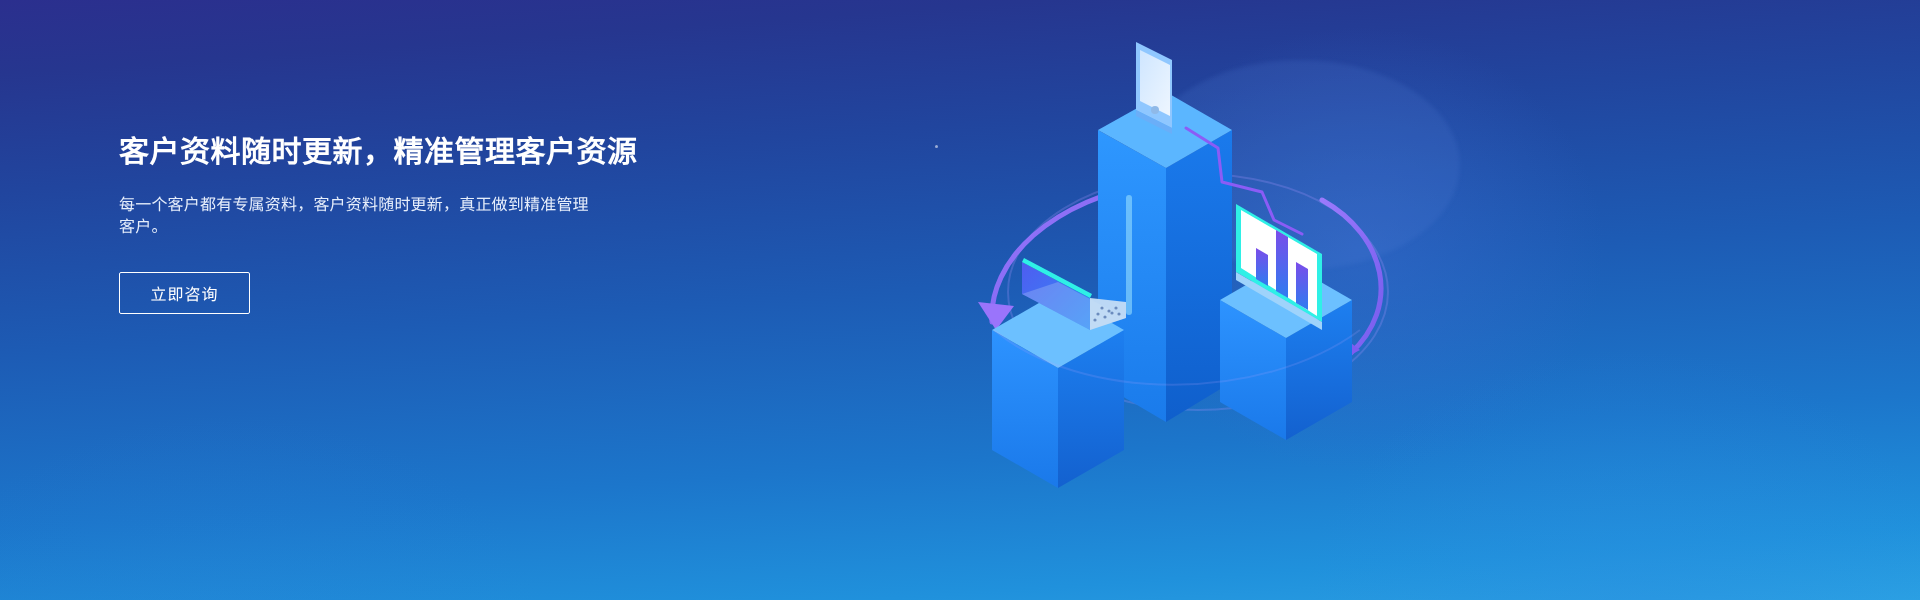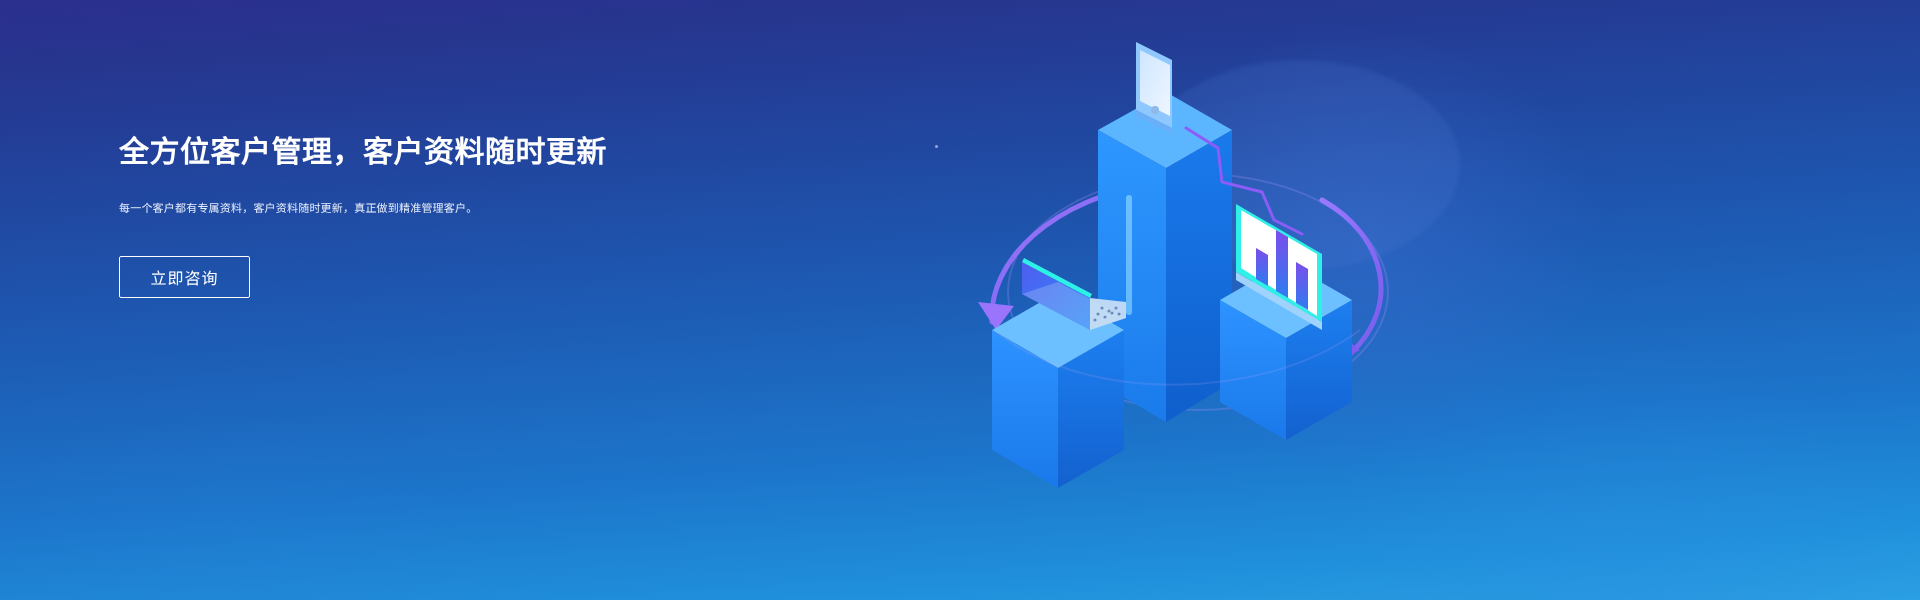--- a/index.html
+++ b/index.html
@@ -28,21 +28,21 @@
   .speck{position:absolute;left:935px;top:145px;width:3px;height:3px;border-radius:50%;
     background:rgba(255,255,255,.55);}
 
   
   .copy{position:absolute;left:119px;top:132px;width:620px;}
   .headline{
     margin:0;color:#ffffff;font-size:30px;line-height:40px;font-weight:bold;
     letter-spacing:.5px;white-space:nowrap;
   }
   .subtitle{
-    margin:22px 0 0 0;color:#e6eefb;font-size:11px;line-height:28px;
+    margin:22px 0 0 0;color:#e6eefb;font-size:16px;line-height:22px;
     width:480px;letter-spacing:.2px;
   }
   .cta{
     display:inline-flex;align-items:center;justify-content:center;
     margin-top:34px;width:131px;height:42px;
     border:1px solid #ffffff;border-radius:2px;
     background:transparent;color:#ffffff;font-size:16px;letter-spacing:1px;
     font-family:"Liberation Sans","DejaVu Sans",sans-serif;cursor:pointer;
   }
 
@@ -55,21 +55,21 @@
 
 <div class="banner">
 
   <div class="glow glow-a"></div>
   <div class="glow glow-b"></div>
   <div class="glow glow-c"></div>
   <div class="cloudy"></div>
   <div class="speck"></div>
 
   <div class="copy">
-    <h1 class="headline">全方位客户管理，客户资料随时更新</h1>
+    <h1 class="headline">客户资料随时更新，精准管理客户资源</h1>
 
     <p class="subtitle">每一个客户都有专属资料，客户资料随时更新，真正做到精准管理客户。</p>
 
     <button class="cta">立即咨询</button>
   </div>
 
   <div class="art">
     <svg width="560" height="540" viewBox="0 0 560 540" xmlns="http://www.w3.org/2000/svg">
       <defs>
         <linearGradient id="gTopLeft" x1="0" y1="0" x2="1" y2="1">

